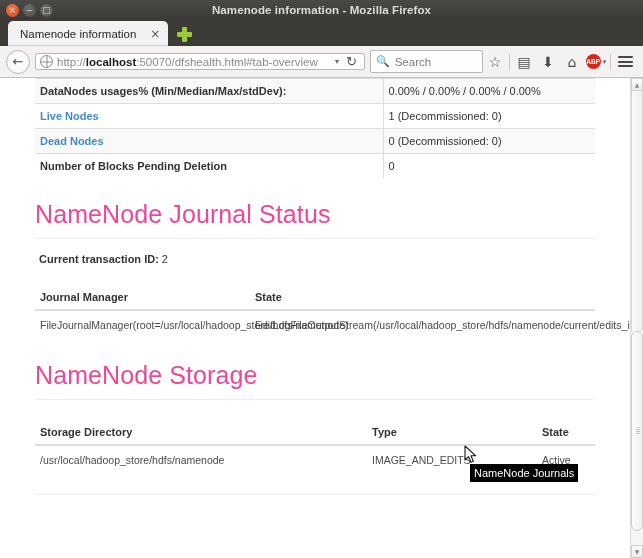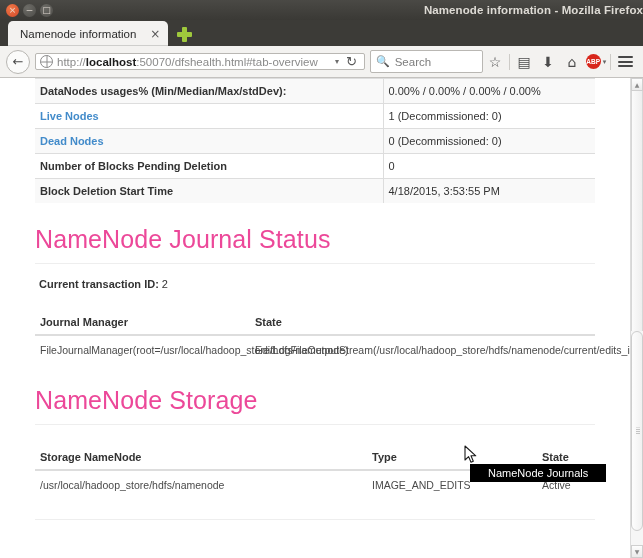--- a/index.html
+++ b/index.html
@@ -25,21 +25,21 @@
   }
   .win-btns { display: flex; gap: 4px; padding-left: 6px; align-items: center; }
   .wb { width: 13px; height: 13px; border-radius: 50%; position: relative;
         display: flex; align-items: center; justify-content: center;
         font-size: 8px; color: #f0e8e0; line-height: 1; }
   .wb-close { background: radial-gradient(circle at 35% 30%, #f07746, #d3492a); }
   .wb-min { background: radial-gradient(circle at 35% 30%, #6d6c67, #4e4d49); }
   .wb-max { background: radial-gradient(circle at 35% 30%, #6d6c67, #4e4d49); }
   .wb-glyph { font-family: "DejaVu Sans", sans-serif; font-size: 9px; opacity: .85; }
   #win-title {
-    position: absolute; left: 0; right: 0; text-align: right;
+    position: absolute; left: 0; right: 0; text-align: center;
     color: #dedbd5; font-size: 11.5px; font-weight: bold;
     letter-spacing: .1px; pointer-events: none;
   }
 
   
   #tabstrip {
     height: 26px; background: #3c3b37;
     display: flex; align-items: flex-end; padding-left: 8px;
   }
   #tab {
@@ -178,21 +178,21 @@
 
   #footer {
     margin-top: 20px; border-top: 1px solid #eee; padding-top: 13px;
     display: flex; justify-content: space-between; align-items: flex-start;
   }
 
   
   #tooltip {
     position: absolute; left: 470px; top: 386px;
     background: #000; color: #fff;
-    font-size: 11px; padding: 3px 18px;
+    font-size: 11px; padding: 3px 4px;
     white-space: nowrap; z-index: 50;
     font-family: "Liberation Sans", sans-serif;
   }
   
   #cursor { position: absolute; left: 464px; top: 367px; z-index: 60; pointer-events: none; }
 
   
   #scrollbar {
     position: absolute; right: 0; top: 0; bottom: 0; width: 13px;
     background: #f6f6f6; border-left: 1px solid #dcdcdc;
@@ -295,24 +295,20 @@
               <td class="k"><a href="#">Live Nodes</a></td>
               <td class="v">1 (Decommissioned: 0)</td>
             </tr>
             <tr>
               <td class="k"><a href="#">Dead Nodes</a></td>
               <td class="v">0 (Decommissioned: 0)</td>
             </tr>
             <tr>
               <td class="k">Number of Blocks Pending Deletion</td>
               <td class="v">0</td>
-            </tr>
-            <tr>
-              <td class="k">Block Deletion Start Time</td>
-              <td class="v">4/18/2015, 3:53:55 PM</td>
             </tr>
           </tbody>
       </table>
 
       <h1 class="sec">NameNode Journal Status</h1>
 
       <div class="txid">
         <b>Current transaction ID:</b>
         <span>2</span>
       </div>
@@ -339,21 +335,21 @@
       <h1 class="sec">NameNode Storage</h1>
 
       <table class="plain">
         <colgroup>
             <col style="width:332px">
             <col style="width:170px">
             <col>
           </colgroup>
         <thead>
             <tr id="storage-head">
-              <th>Storage NameNode</th>
+              <th>Storage Directory</th>
               <th>Type</th>
               <th>State</th>
             </tr>
           </thead>
         <tbody id="storage-body">
             <tr>
               <td>/usr/local/hadoop_store/hdfs/namenode</td>
               <td>IMAGE_AND_EDITS</td>
               <td>Active</td>
             </tr>

